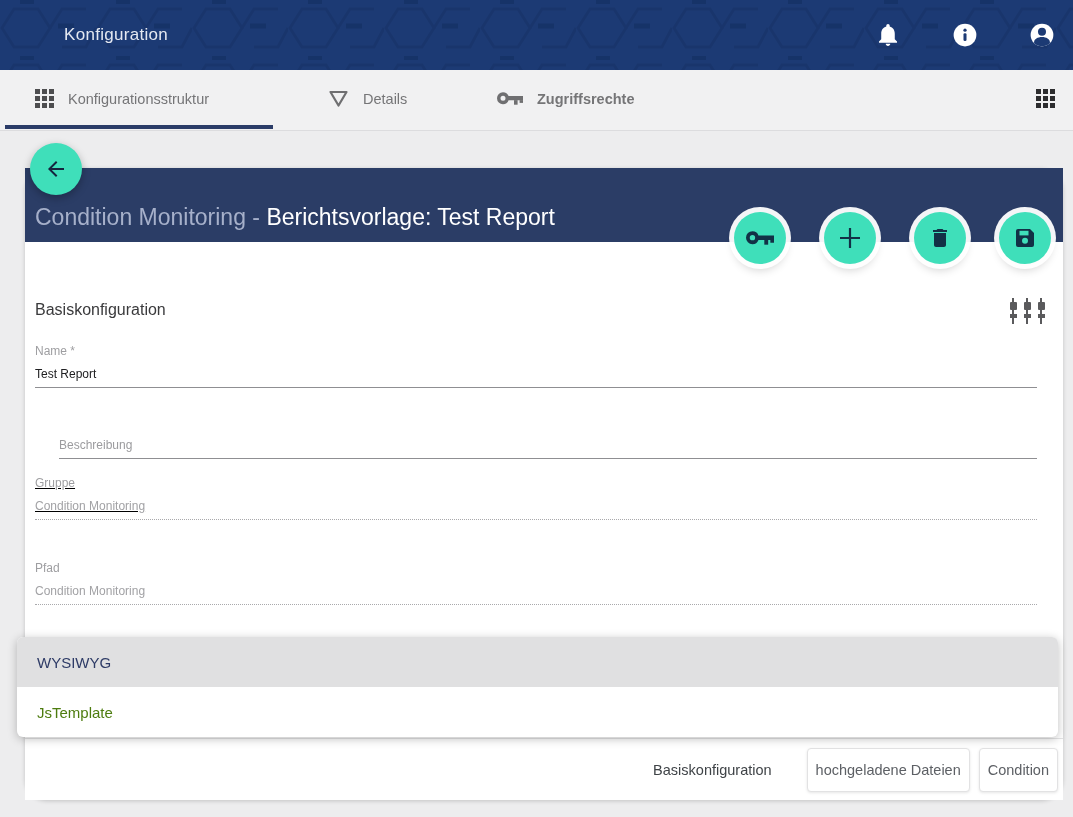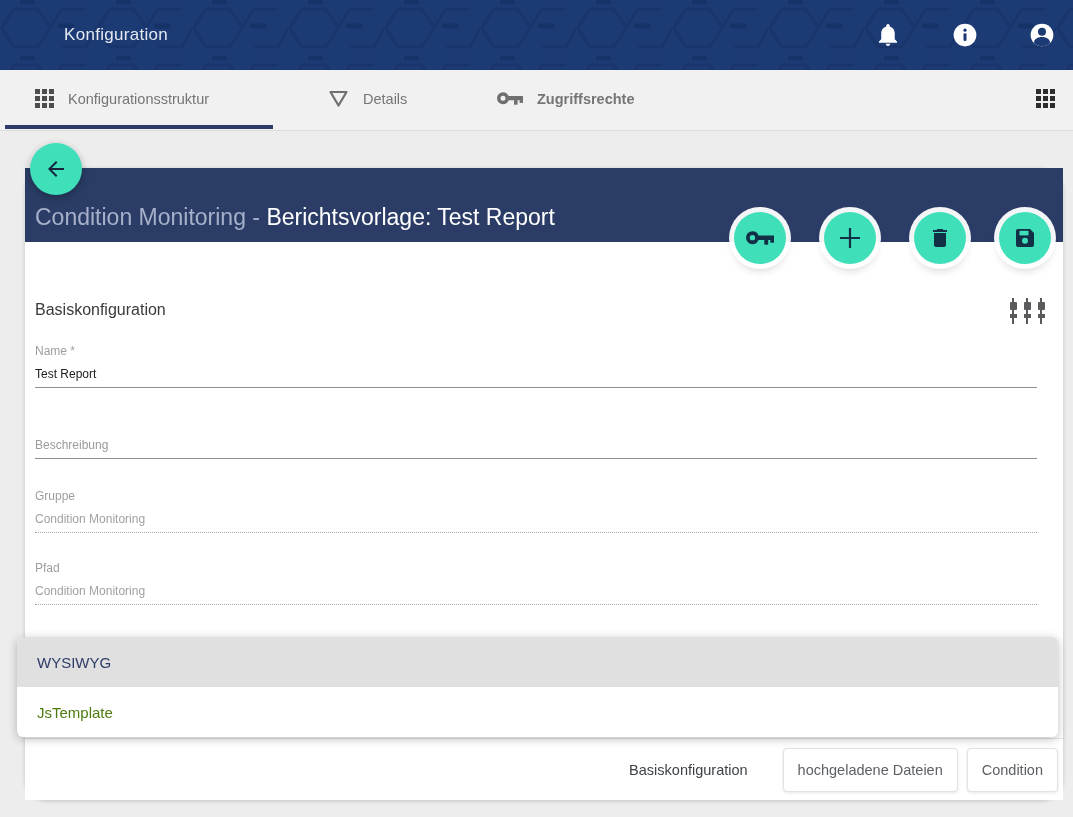--- a/index.html
+++ b/index.html
@@ -49,37 +49,37 @@
   .tune-btn { position:absolute; right:13px; top:126px; width:46px; height:34px; background:transparent; border:none; cursor:pointer; }
 
   .field { position:absolute; left:10px; right:26px; }
   .field label { display:block; font-size:12px; color:#9e9ea1; margin-bottom:7px; }
   .field input { display:block; width:100%; font-family:"Liberation Sans",sans-serif; font-size:12px; color:#202022;
     border:none; outline:none; background:transparent; padding:2px 0 6px 0; }
   .field input::placeholder { color:#9b9b9e; opacity:1; }
   .u-solid input { border-bottom:1.5px solid #8f8f92; }
   .u-dotted input { border-bottom:1.5px dotted #a9a9ac; color:#a2a2a5; }
   .f-name  { top:176px; }
-  .f-desc  { top:268px; }
-  .f-group { top:321px; }
+  .f-desc  { top:268px;margin-left:24px; }
+  .f-group { top:308px;text-decoration:underline; }
   .f-path  { top:393px; }
 
   
   .dropdown-panel { position:absolute; left:-8px; top:469px; width:1041px; height:100px; background:#fff; border-radius:6px;
     box-shadow:0 2px 10px rgba(0,0,0,.25); z-index:7; overflow:hidden; }
   .dd-option { height:50px; display:flex; align-items:center; padding-left:20px; font-size:15px; color:#4d7c0f; cursor:pointer; }
   .dd-option.selected { background:#e0e0e1; color:#2e3b66; font-weight:500; }
 
   
   .bottom-bar { position:absolute; left:0; bottom:0; width:100%; height:62px; border-top:1px solid #e4e4e5; background:#fff;
     display:flex; align-items:center; justify-content:flex-end; gap:9px; padding-right:5px; }
   .bn-text { border:none; background:transparent; font-family:"Liberation Sans",sans-serif; font-size:14.5px; color:#3f4347;
     padding:0 14px; margin-right:12px; height:44px; cursor:pointer; }
   .bn-outline { height:44px; background:#fff; border:1px solid #e2e2e3; border-radius:4px; font-family:"Liberation Sans",sans-serif;
-    font-size:14.5px; color:#5d6065; padding:0 14px; cursor:pointer; box-shadow:0 1px 3px rgba(0,0,0,.10); }
+    font-size:14.5px; color:#5d6065; padding:0 8px; cursor:pointer; box-shadow:0 1px 3px rgba(0,0,0,.10); }
 
   .tune-glyph { display:flex; gap:7px; justify-content:center; }
   .tune-col { position:relative; width:7px; height:26px; }
   .tune-col i { position:absolute; left:2.5px; top:0; width:2px; height:100%; background:#5a5a5c; }
   .tune-col b { position:absolute; left:0; width:7px; height:8px; background:#5a5a5c; border-radius:1px; }
 </style>
 </head>
 <body>
 
 <div class="screen">

